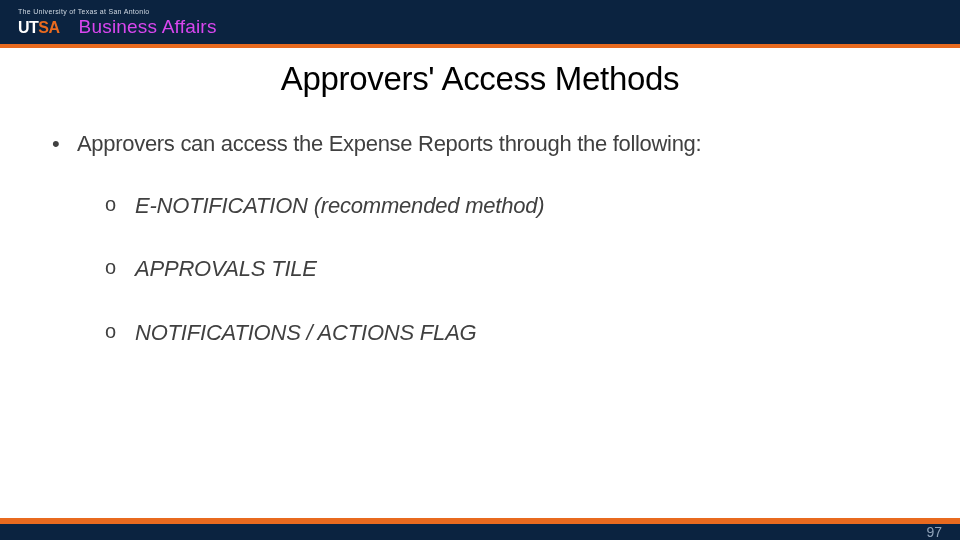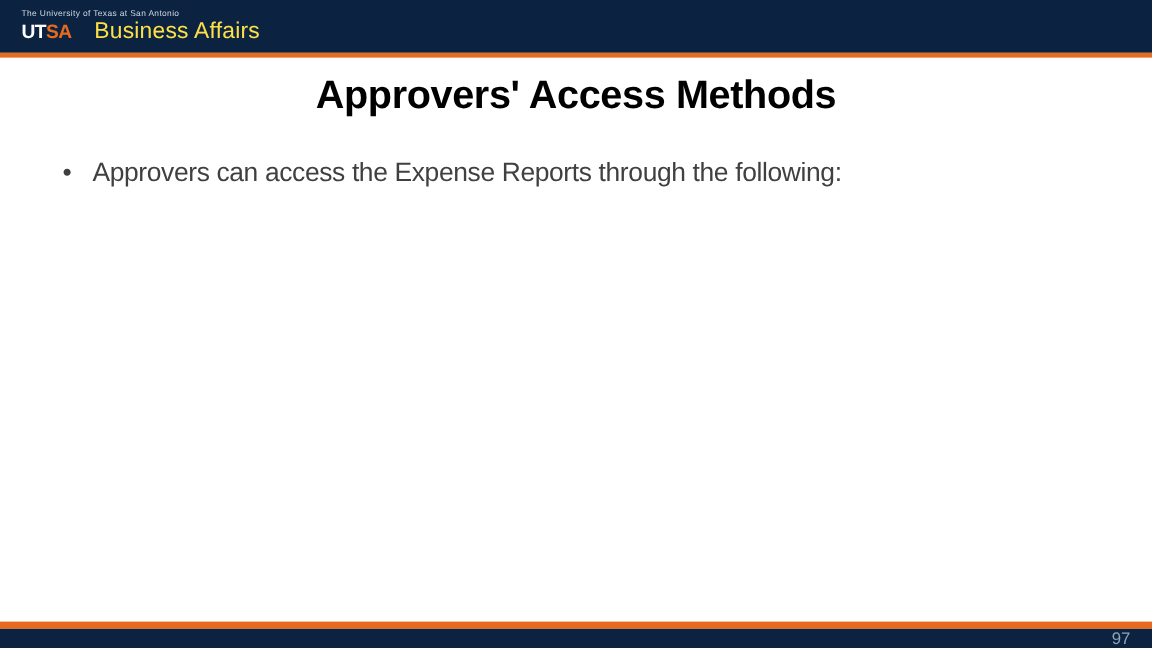--- a/index.html
+++ b/index.html
@@ -7,26 +7,26 @@
 
   .slide { position: relative; width: 960px; height: 540px; background: #ffffff; }
 
   
   .header-bar { width: 100%; height: 44px; background: #0b2340; display: flex; align-items: center; padding-left: 18px; }
   .logo { display: flex; flex-direction: column; line-height: 1; color: #fff; }
   .logo-top { font-size: 7px; letter-spacing: 0.3px; color: #cfd8e2; margin-bottom: 2px; }
   .logo-bottom { display: flex; align-items: flex-end; gap: 19px; }
   .utsa { font-weight: 900; font-size: 16px; letter-spacing: -0.5px; color: #fff; }
   .utsa .orange { color: #e86a1f; }
-  .ba { font-weight: 300; font-size: 19px; color: #fde047; letter-spacing: 0.2px; }
+  .ba { font-weight: 300; font-size: 19px; color: #d946ef; letter-spacing: 0.2px; }
 
   .orange-rule { width: 100%; height: 4px; background: #e86a1f; }
 
   
-  .title { width: 100%; text-align: center; font-size: 33px; font-weight: 700; color: #000; margin-top: 12px; letter-spacing: -0.3px; }
+  .title { width: 100%; text-align: center; font-size: 33px; font-weight: 400; color: #000; margin-top: 12px; letter-spacing: -0.3px; }
 
   
   .content { padding: 32px 42px 0 42px; font-size: 22px; color: #404040; }
   ul.level1 { list-style: none; }
   ul.level1 > li { position: relative; padding-left: 35px; margin-bottom: 34px; line-height: 1.25; letter-spacing: -0.3px;}
   ul.level1 > li::before { content: "•"; position: absolute; left: 10px; top: 0; font-size: 22px; }
 
   ul.level2 { list-style: none; padding-left: 28px; margin-top: 34px; }
   ul.level2 > li { position: relative; padding-left: 30px; margin-bottom: 36px; font-style: italic; line-height: 1.25; letter-spacing: -0.2px;}
   ul.level2 > li::before { content: "o"; position: absolute; left: 0; top: 0; font-style: normal; font-size: 20px; }
@@ -52,20 +52,25 @@
     </div>
   </div>
   <div class="orange-rule"></div>
 
   <h1 class="title">Approvers' Access Methods</h1>
 
   <div class="content">
     <ul class="level1">
       <li>
         <span>Approvers can access the Expense Reports through the following:</span>
+        <ul class="level2">
+          <li><span>E-NOTIFICATION (recommended method)</span></li>
+          <li><span>APPROVALS TILE</span></li>
+          <li><span>NOTIFICATIONS / ACTIONS FLAG</span></li>
+        </ul>
       </li>
     </ul>
   </div>
 
   <div class="footer-strip">
     <div class="footer-orange"></div>
     <div class="footer-navy">
       <span class="page-num">97</span>
     </div>
   </div>

